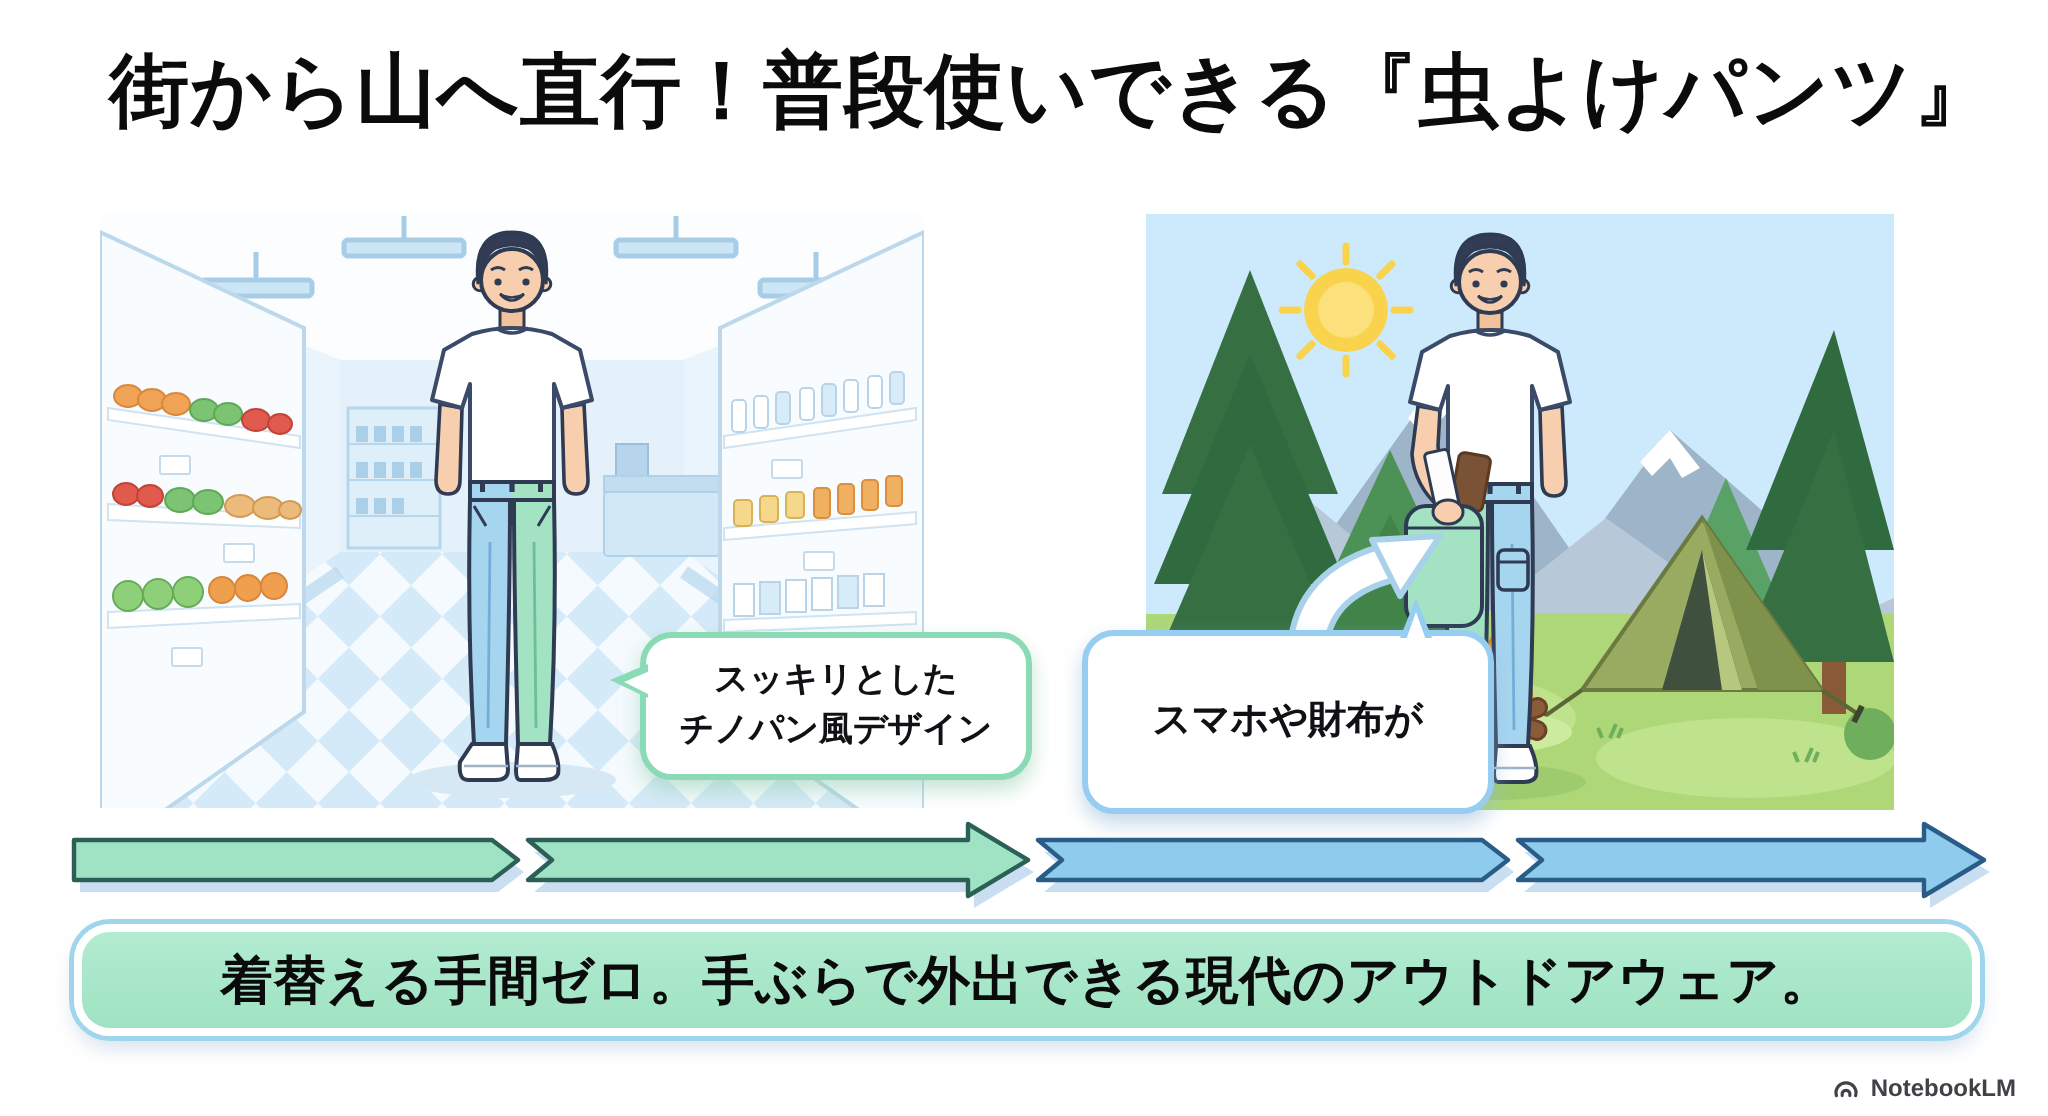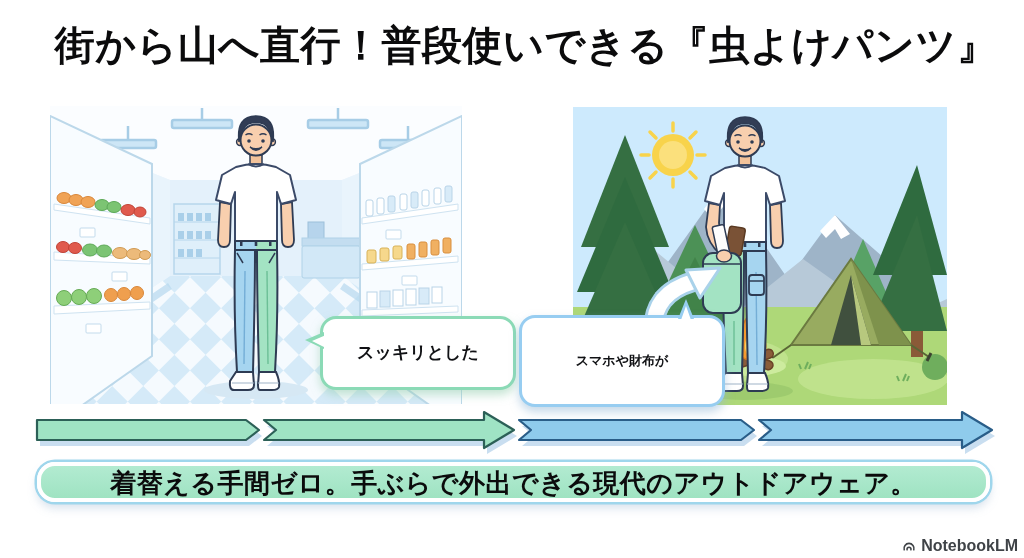--- a/index.html
+++ b/index.html
@@ -14,35 +14,35 @@
   .bubble{position:absolute;background:#ffffff;border-radius:16px;z-index:6;
           display:flex;flex-direction:column;justify-content:center;text-align:center;
           font-weight:800;color:#101114;}
   .bubble span{display:block;}
   .bubble-left{left:320px;top:316px;width:190px;height:68px;border:3.5px solid #8bdab6;
           font-size:17px;line-height:1.45;box-shadow:0 5px 10px rgba(150,205,175,.55);}
   .bubble-left::before{content:"";position:absolute;left:-18px;top:13px;width:0;height:0;
           border-top:8px solid transparent;border-bottom:9px solid transparent;border-right:19px solid #8bdab6;}
   .bubble-left::after{content:"";position:absolute;left:-11px;top:16px;width:0;height:0;
           border-top:6px solid transparent;border-bottom:7px solid transparent;border-right:14px solid #ffffff;}
-  .bubble-right{left:519px;top:315px;width:200px;height:86px;border:3.5px solid #97cdf1;
-          font-size:13px;line-height:1.42;box-shadow:0 5px 10px rgba(150,185,215,.55);}
+  .bubble-right{left:541px;top:315px;width:200px;height:86px;border:3.5px solid #97cdf1;
+          font-size:19px;line-height:1.42;box-shadow:0 5px 10px rgba(150,185,215,.55);}
   .bubble-right::before{content:"";position:absolute;top:-19px;right:28px;width:0;height:0;
           border-left:8px solid transparent;border-right:8px solid transparent;border-bottom:20px solid #97cdf1;}
   .bubble-right::after{content:"";position:absolute;top:-12px;right:31px;width:0;height:0;
           border-left:5px solid transparent;border-right:5px solid transparent;border-bottom:14px solid #ffffff;}
   .curve-arrow{position:absolute;left:636px;top:252px;z-index:5;}
   .arrow-row{position:absolute;left:0;top:404px;z-index:2;}
-  .banner{position:absolute;left:37px;top:462px;width:953px;height:40px;box-sizing:border-box;
+  .banner{position:absolute;left:37px;top:462px;width:953px;height:56px;box-sizing:border-box;
           background:linear-gradient(#b2ebd1,#9fe3c2);border:4px solid #ffffff;border-radius:18px;
           box-shadow:0 0 0 2.5px #9fd6ec, 0 6px 10px rgba(140,170,200,.35);
-          display:flex;align-items:flex-start;justify-content:center;
+          display:flex;align-items:center;justify-content:center;
           font-size:26px;font-weight:900;color:#0b0b0c;letter-spacing:.5px;white-space:nowrap;z-index:3;}
-  .footer{position:absolute;right:6px;top:537px;display:flex;align-items:center;gap:5px;
-          color:#3f4347;font-size:16px;font-weight:600;z-index:3;}
+  .footer{position:absolute;right:16px;top:537px;display:flex;align-items:flex-end;gap:5px;
+          color:#3f4347;font-size:12px;font-weight:600;z-index:3;}
 </style>
 </head>
 <body>
 
 <div class="stage">
 
   <div class="title">街から山へ直行！普段使いできる『虫よけパンツ』</div>
 
   <div class="panel panel-left">
     <svg width="412" height="298" viewBox="0 0 412 298">
@@ -316,20 +316,21 @@
   </div>
 
   <svg class="curve-arrow" width="100" height="86" viewBox="0 0 100 86">
     <path d="M18,80 Q16,42 56,30" fill="none" stroke="#a9d2ea" stroke-width="21" stroke-linecap="round"></path>
     <path d="M18,80 Q16,42 56,30" fill="none" stroke="#ffffff" stroke-width="15" stroke-linecap="round"></path>
     <polygon points="84,16 50,18 64,46" fill="#ffffff" stroke="#a9d2ea" stroke-width="3" stroke-linejoin="round"></polygon>
   </svg>
 
   <div class="bubble bubble-left">
     <span>スッキリとした</span>
+    <span>チノパン風デザイン</span>
   </div>
   <div class="bubble bubble-right">
     <span>スマホや財布が</span>
   </div>
 
   <svg class="arrow-row" width="1024" height="54" viewBox="0 0 1024 54">
     <g fill="#c9def0" transform="translate(3,6)">
       <polygon points="37,16 246,16 259,26 246,36 37,36"></polygon>
       <polygon points="264,16 484,16 484,8 514,26 484,44 484,36 264,36 276,26"></polygon>
       <polygon points="519,16 741,16 754,26 741,36 519,36 531,26"></polygon>

